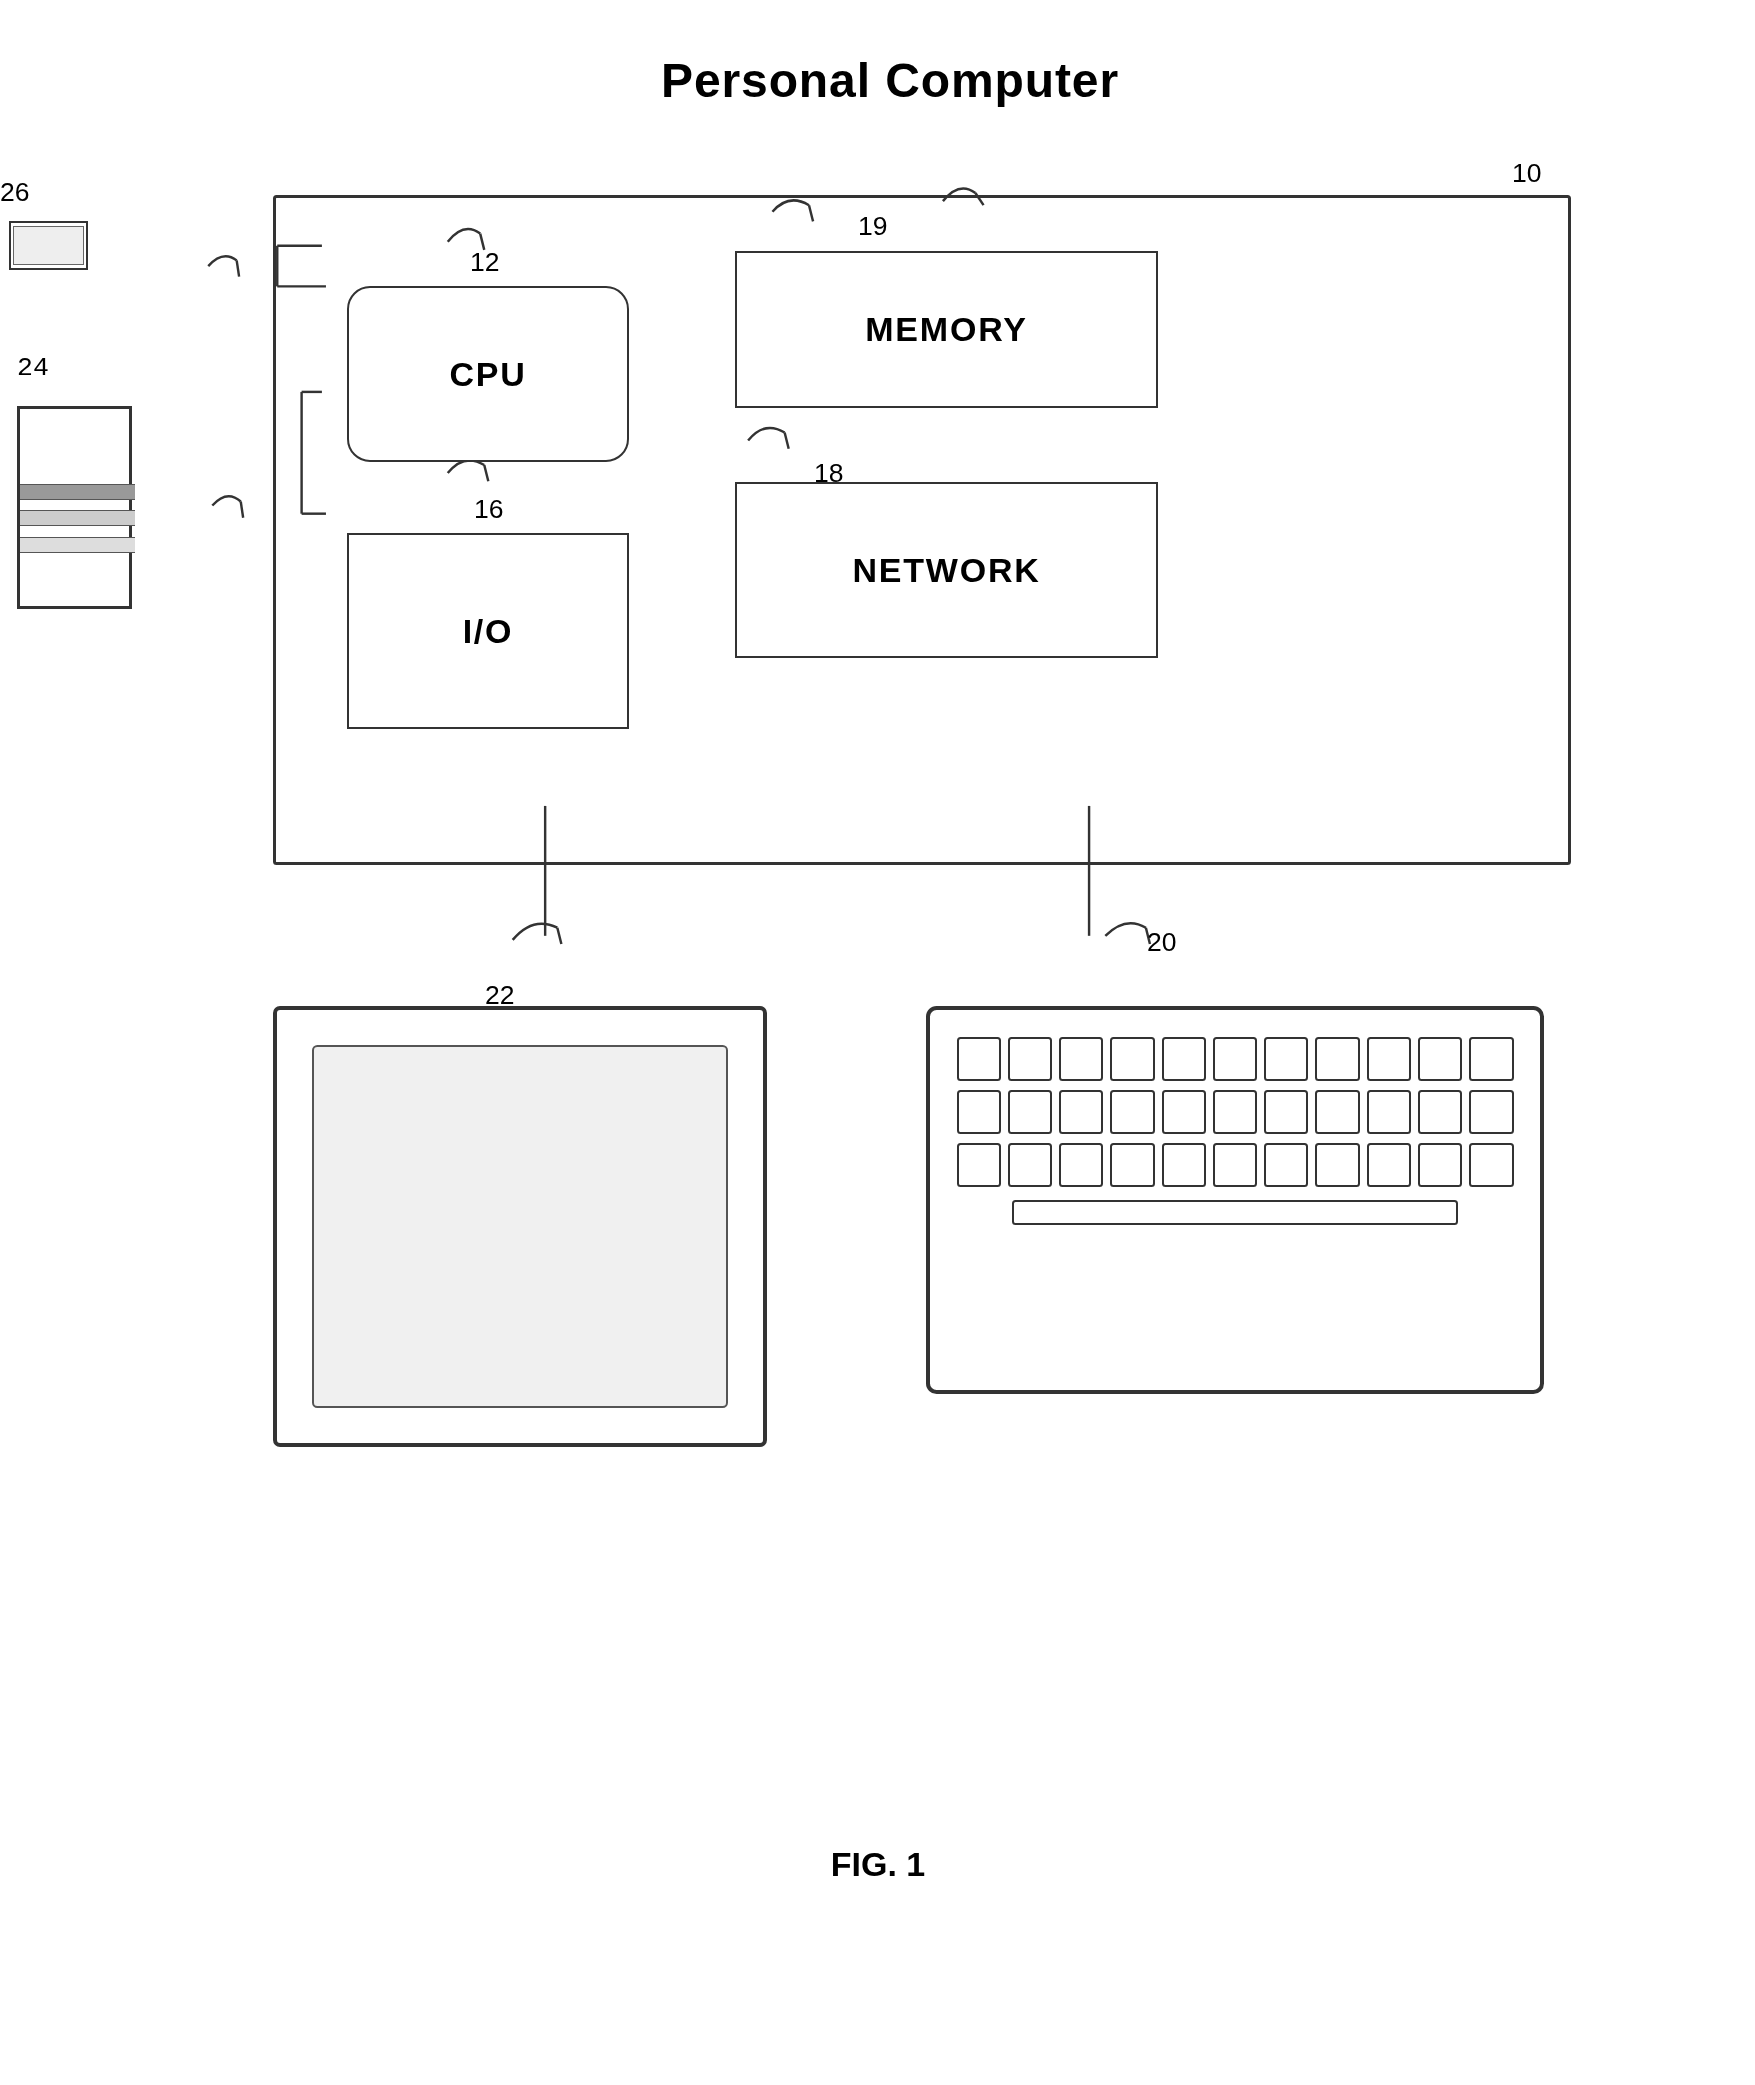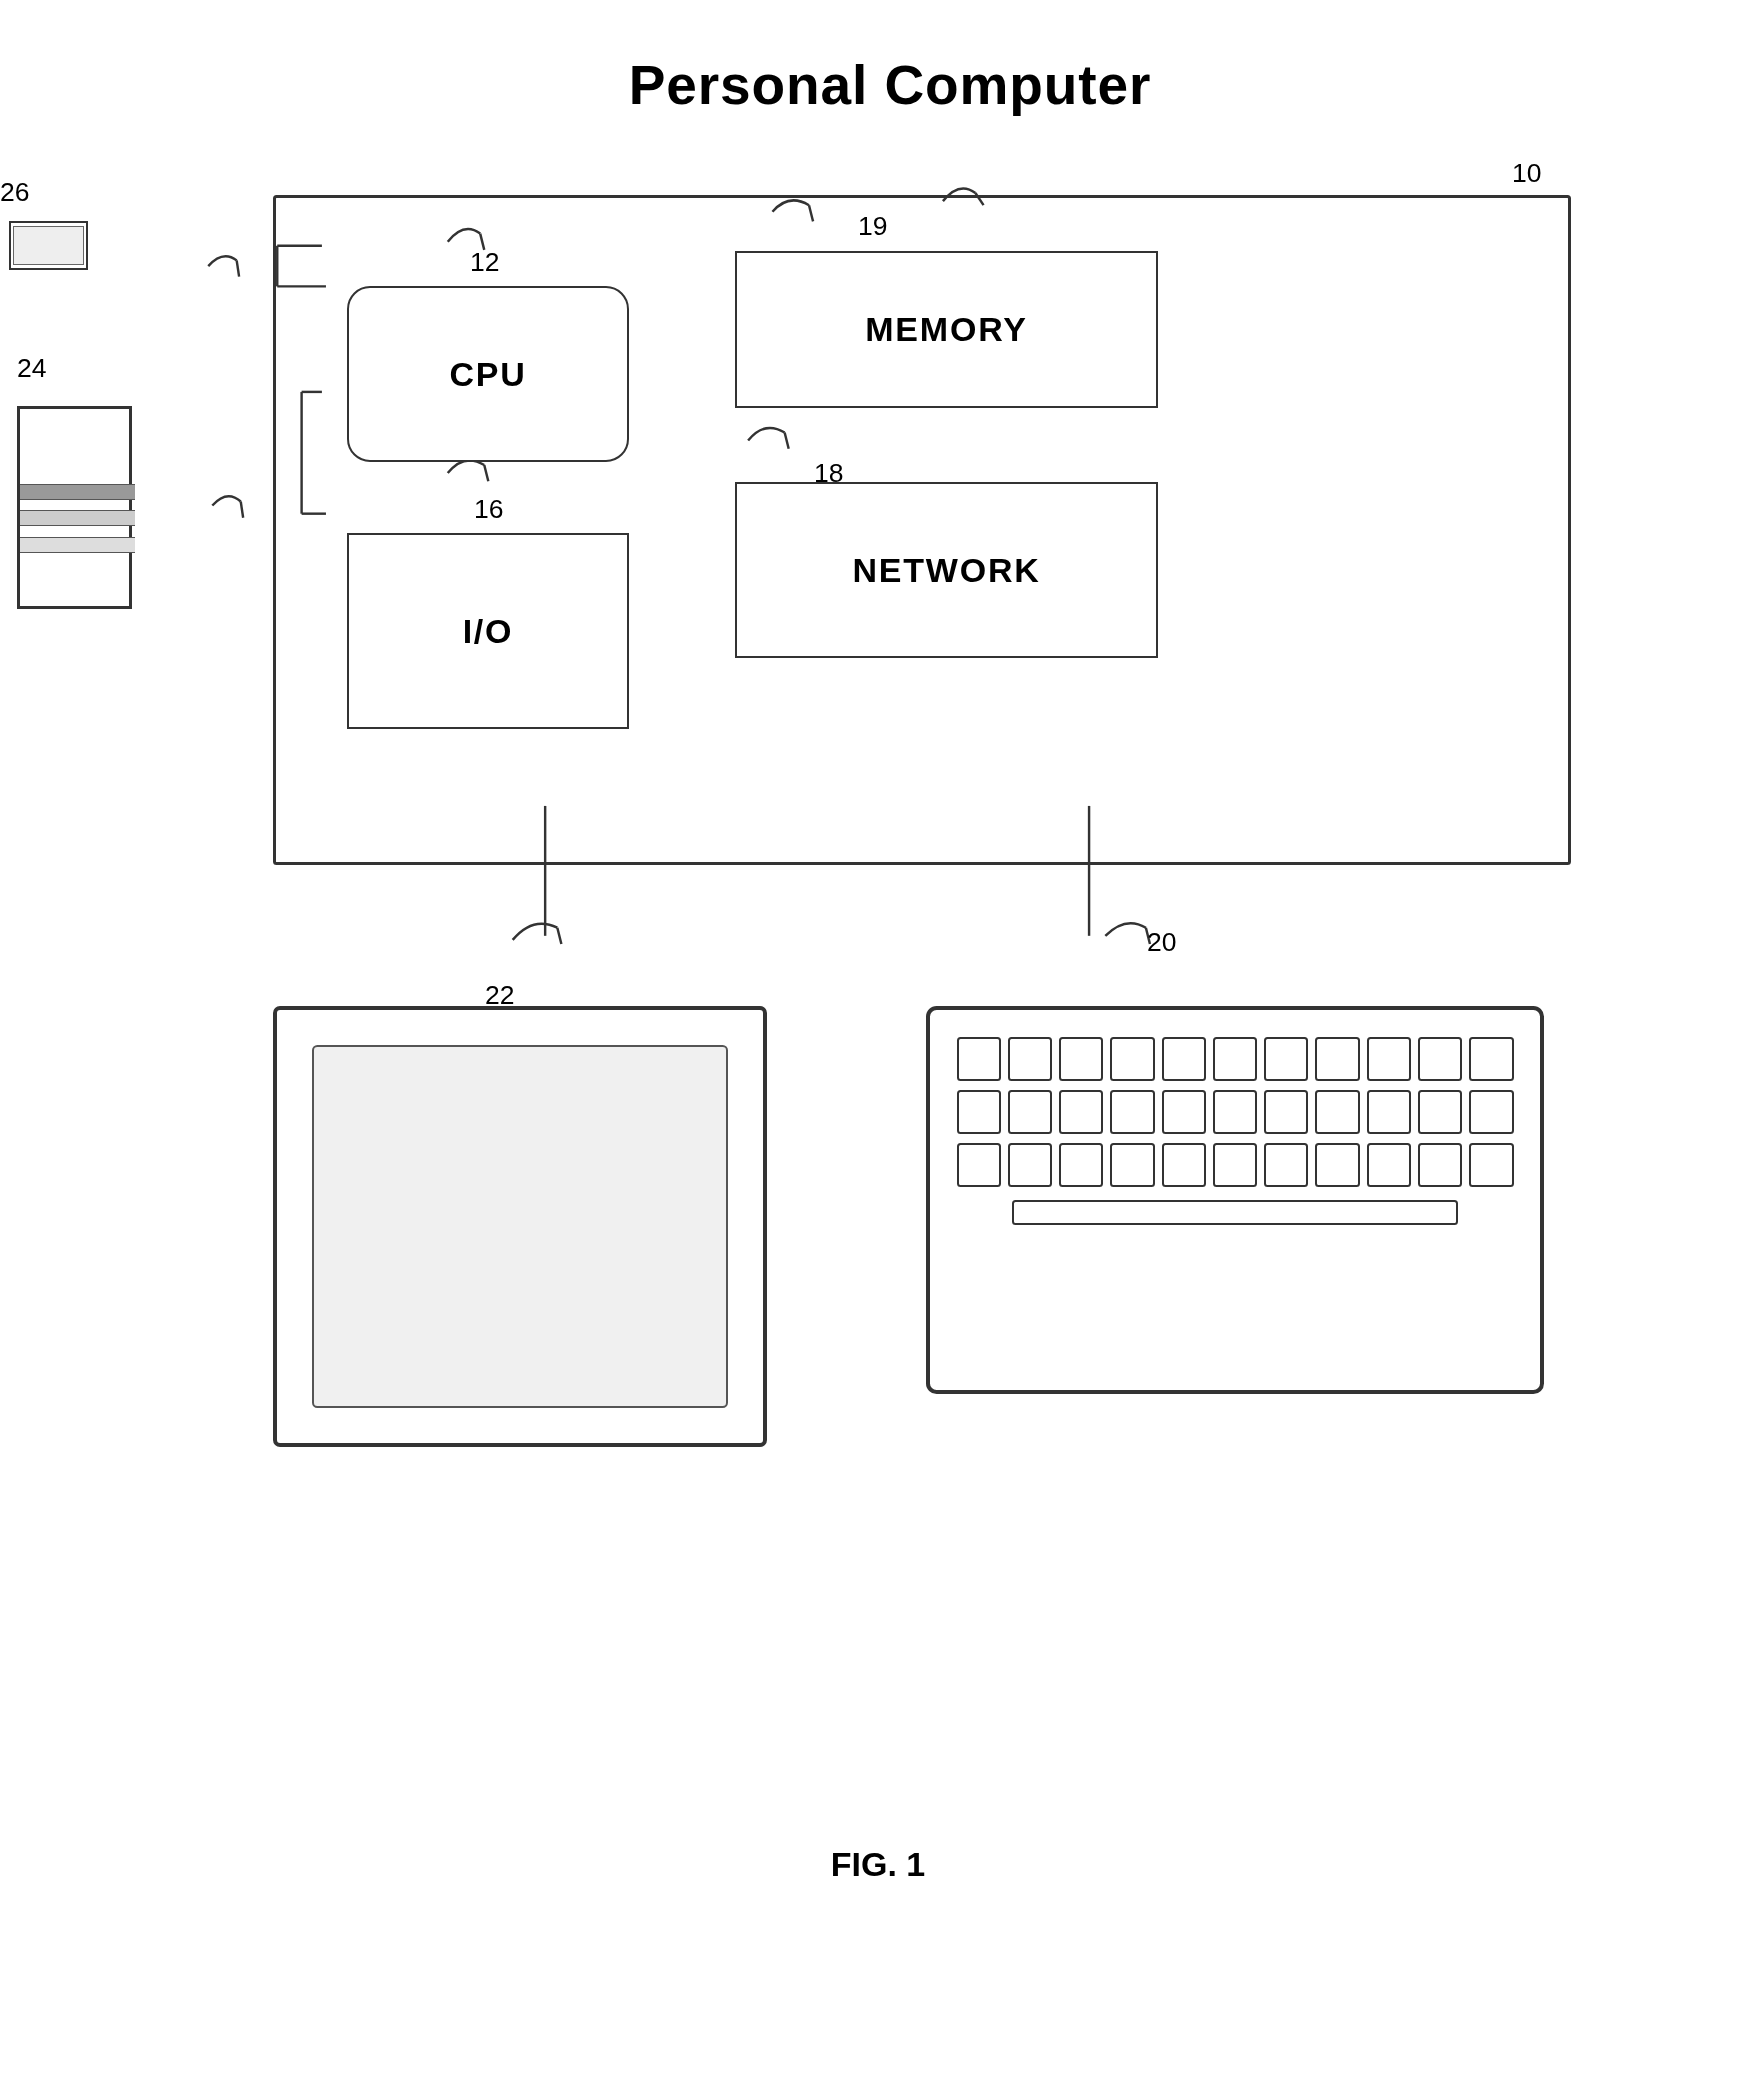--- a/index.html
+++ b/index.html
@@ -7,21 +7,21 @@
       background: #fff;
       width: 1756px;
       height: 2086px;
       font-family: Arial, sans-serif;
       position: relative;
       overflow: hidden;
     }
 
     .page-title {
       text-align: center;
-      font-size: 55px;
+      font-size: 48px;
       font-weight: bold;
       padding-top: 53px;
       letter-spacing: 0.9px;
       margin-left: 24px;
     }
 
     .diagram-container {
       position: absolute;
       top: 124px;
       left: 132px;
@@ -319,21 +319,21 @@
     <span class="ref-label" style="top:260px; left:538px;">18</span>
   </div>
 
   <div class="mouse-area">
     <div class="mouse-body"></div>
     <div class="mouse-inner"></div>
     <span class="ref-label" style="top:0px; left:0px;">26</span>
   </div>
 
   <div class="disk-drive">
-    <span class="ref-label" style="top:0px; left:0px;">24</span>
+    <span class="ref-label" style="top:0px; left:0px;font-family:Liberation Mono, monospace;">24</span>
     <div class="disk-body">
       <div class="disk-slot1"></div>
       <div class="disk-slot2"></div>
       <div class="disk-slot3"></div>
     </div>
   </div>
 
   <div class="monitor-outer">
     <div class="monitor-screen"></div>
   </div>

